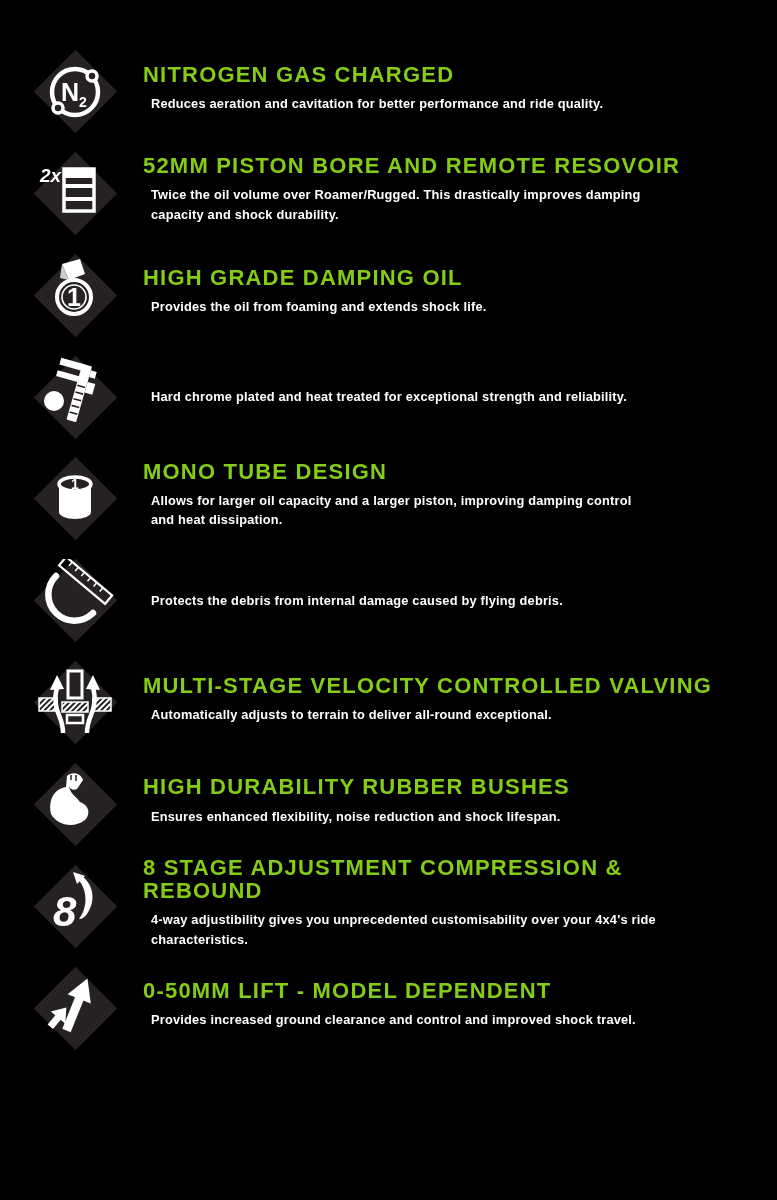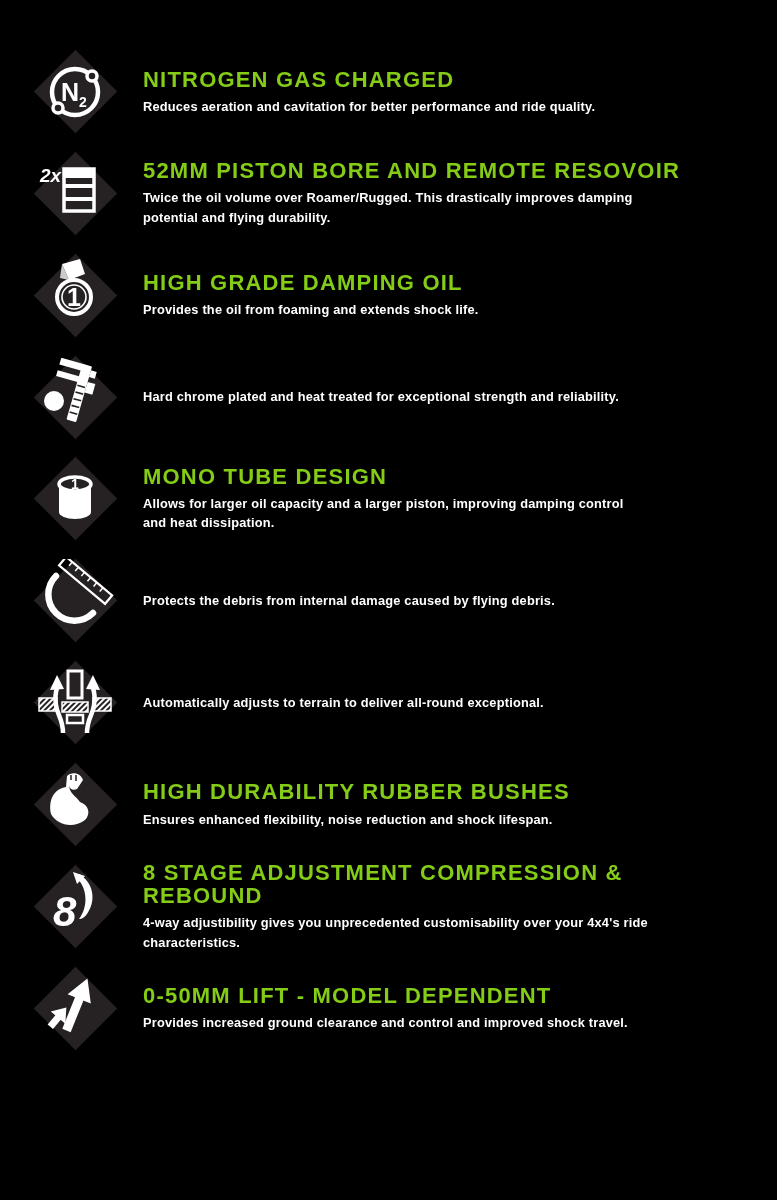--- a/index.html
+++ b/index.html
@@ -45,21 +45,21 @@
     line-height:1.05;
     margin:0 0 6px 0;
     text-transform:uppercase;
   }
   .feature-desc{
     font-size:12.8px;
     font-weight:bold;
     letter-spacing:0.2px;
     color:#ffffff;
     line-height:1.5;
-    margin:0;
+    margin:8px;
     white-space:pre-line;
   }
   svg text{font-family:"Liberation Sans", sans-serif;}
 </style>
 </head>
 <body>
 
 <div class="feature-list">
 
   <div class="feature">
@@ -81,21 +81,21 @@
     <svg class="icon-svg" viewBox="0 0 84 84">
       <text x="7" y="31" font-size="19" font-weight="bold" font-style="italic" fill="#ffffff">2x</text>
       <rect x="31" y="18" width="30" height="42" fill="none" stroke="#ffffff" stroke-width="3.5"></rect>
       <rect x="31" y="18" width="30" height="9" fill="#ffffff"></rect>
       <rect x="31" y="33" width="30" height="4" fill="#ffffff"></rect>
       <rect x="31" y="46" width="30" height="4" fill="#ffffff"></rect>
     </svg>
     <div class="text-block">
       <h2 class="feature-title">52MM PISTON BORE AND REMOTE RESOVOIR</h2>
       <p class="feature-desc">Twice the oil volume over Roamer/Rugged. This drastically improves damping
-potential and flying durability.</p>
+capacity and shock durability.</p>
     </div>
   </div>
 
   <div class="feature">
     <div class="diamond"></div>
     <svg class="icon-svg" viewBox="0 0 84 84">
       <polygon points="29,11 47,6 52,21 36,27" fill="#ffffff"></polygon>
       <polygon points="29,11 36,27 27,25" fill="#cccccc"></polygon>
       <circle cx="41" cy="44" r="17" fill="none" stroke="#ffffff" stroke-width="4"></circle>
       <circle cx="41" cy="44" r="12" fill="none" stroke="#ffffff" stroke-width="1.6"></circle>
@@ -179,20 +179,21 @@
       <rect x="29" y="41" width="26" height="10" fill="url(#hatch)" stroke="#ffffff" stroke-width="1.5"></rect>
       <rect x="34" y="54" width="16" height="8" fill="none" stroke="#ffffff" stroke-width="2.5"></rect>
       <rect x="6" y="37" width="18" height="13" fill="url(#hatch)" stroke="#ffffff" stroke-width="1.5"></rect>
       <rect x="60" y="37" width="18" height="13" fill="url(#hatch)" stroke="#ffffff" stroke-width="1.5"></rect>
       <path d="M30 72 C30 58 24 54 23 44 C22 38 22 33 24 27" fill="none" stroke="#ffffff" stroke-width="4.5"></path>
       <polygon points="24,14 17,29 31,28" fill="#ffffff"></polygon>
       <path d="M54 72 C54 58 60 54 61 44 C62 38 62 33 60 27" fill="none" stroke="#ffffff" stroke-width="4.5"></path>
       <polygon points="60,14 53,28 67,29" fill="#ffffff"></polygon>
     </svg>
     <div class="text-block">
+      <h2 class="feature-title">MULTI-STAGE VELOCITY CONTROLLED VALVING</h2>
       <p class="feature-desc">Automatically adjusts to terrain to deliver all-round exceptional.</p>
     </div>
   </div>
 
   <div class="feature">
     <div class="diamond"></div>
     <svg class="icon-svg" viewBox="0 0 84 84">
       <path d="M18 52 C15 38 21 27 33 25 L34 14 C39 9 48 11 50 18 L44 27 C40 29 37 27 36 24 C37 32 43 34 47 40 C56 43 58 52 52 58 C40 67 24 63 18 52 Z" fill="#ffffff"></path>
       <path d="M34 14 L50 18" stroke="#262223" stroke-width="0"></path>
       <g stroke="#262223" stroke-width="1.5">

